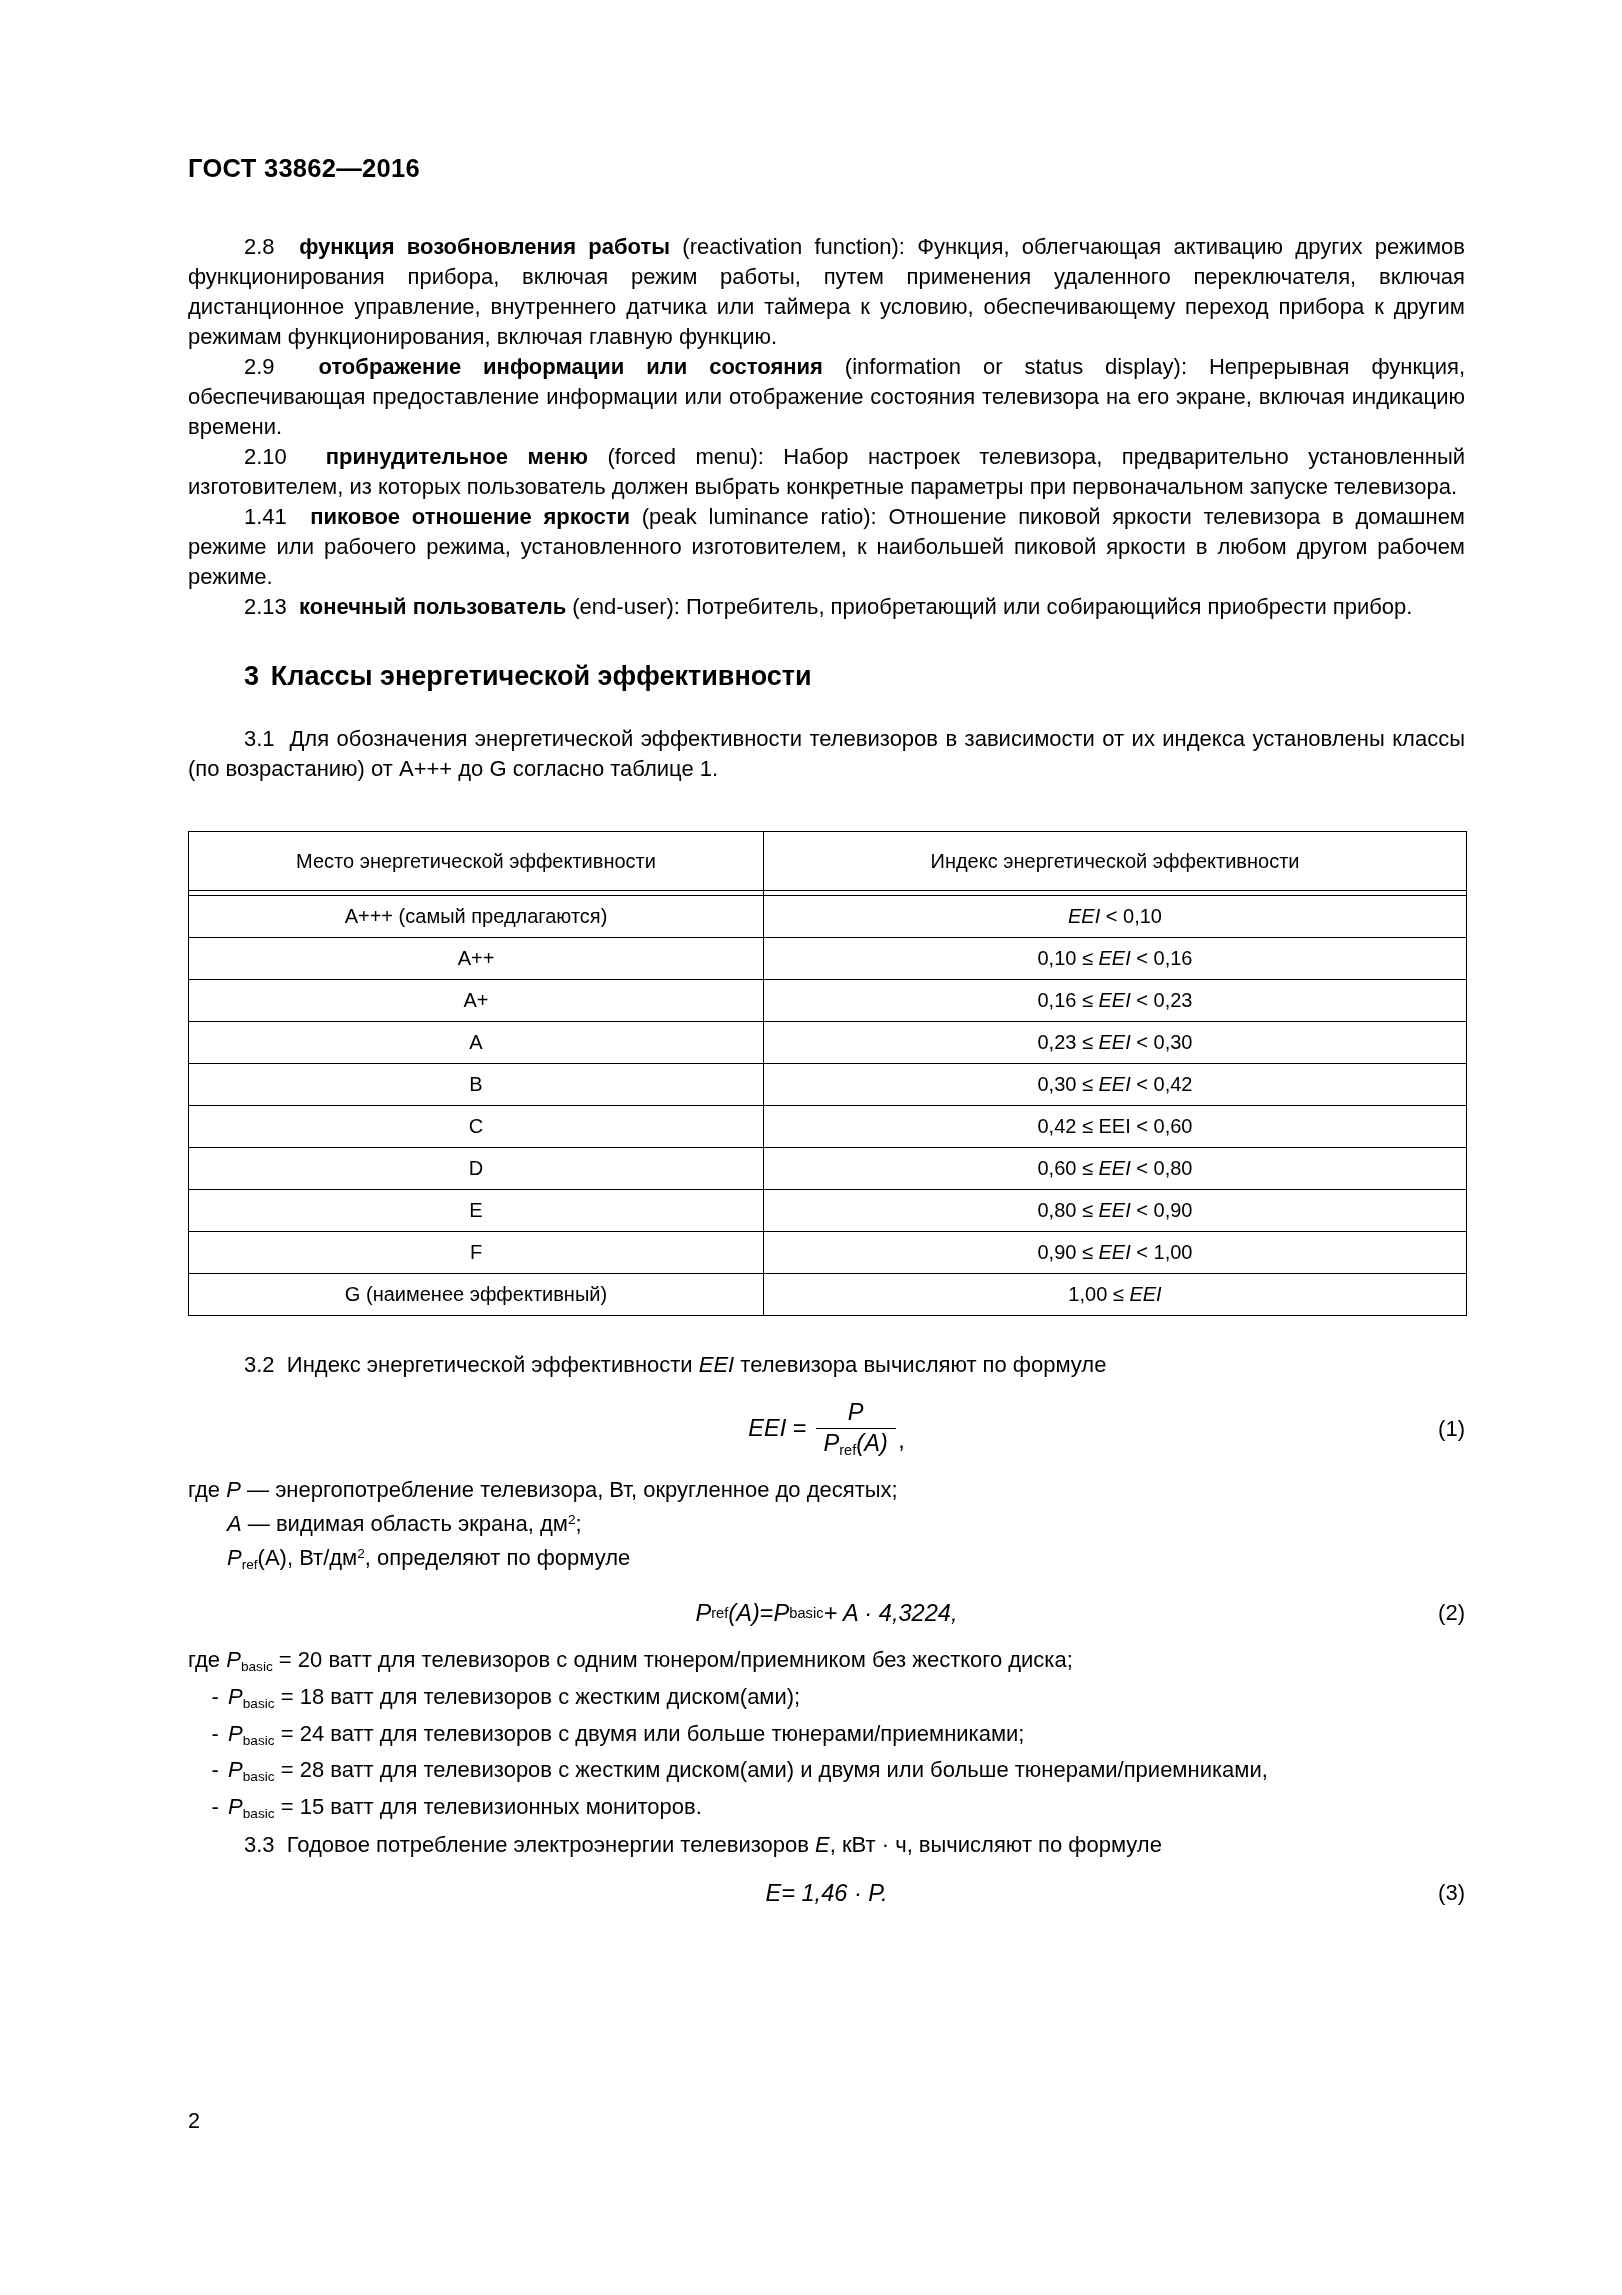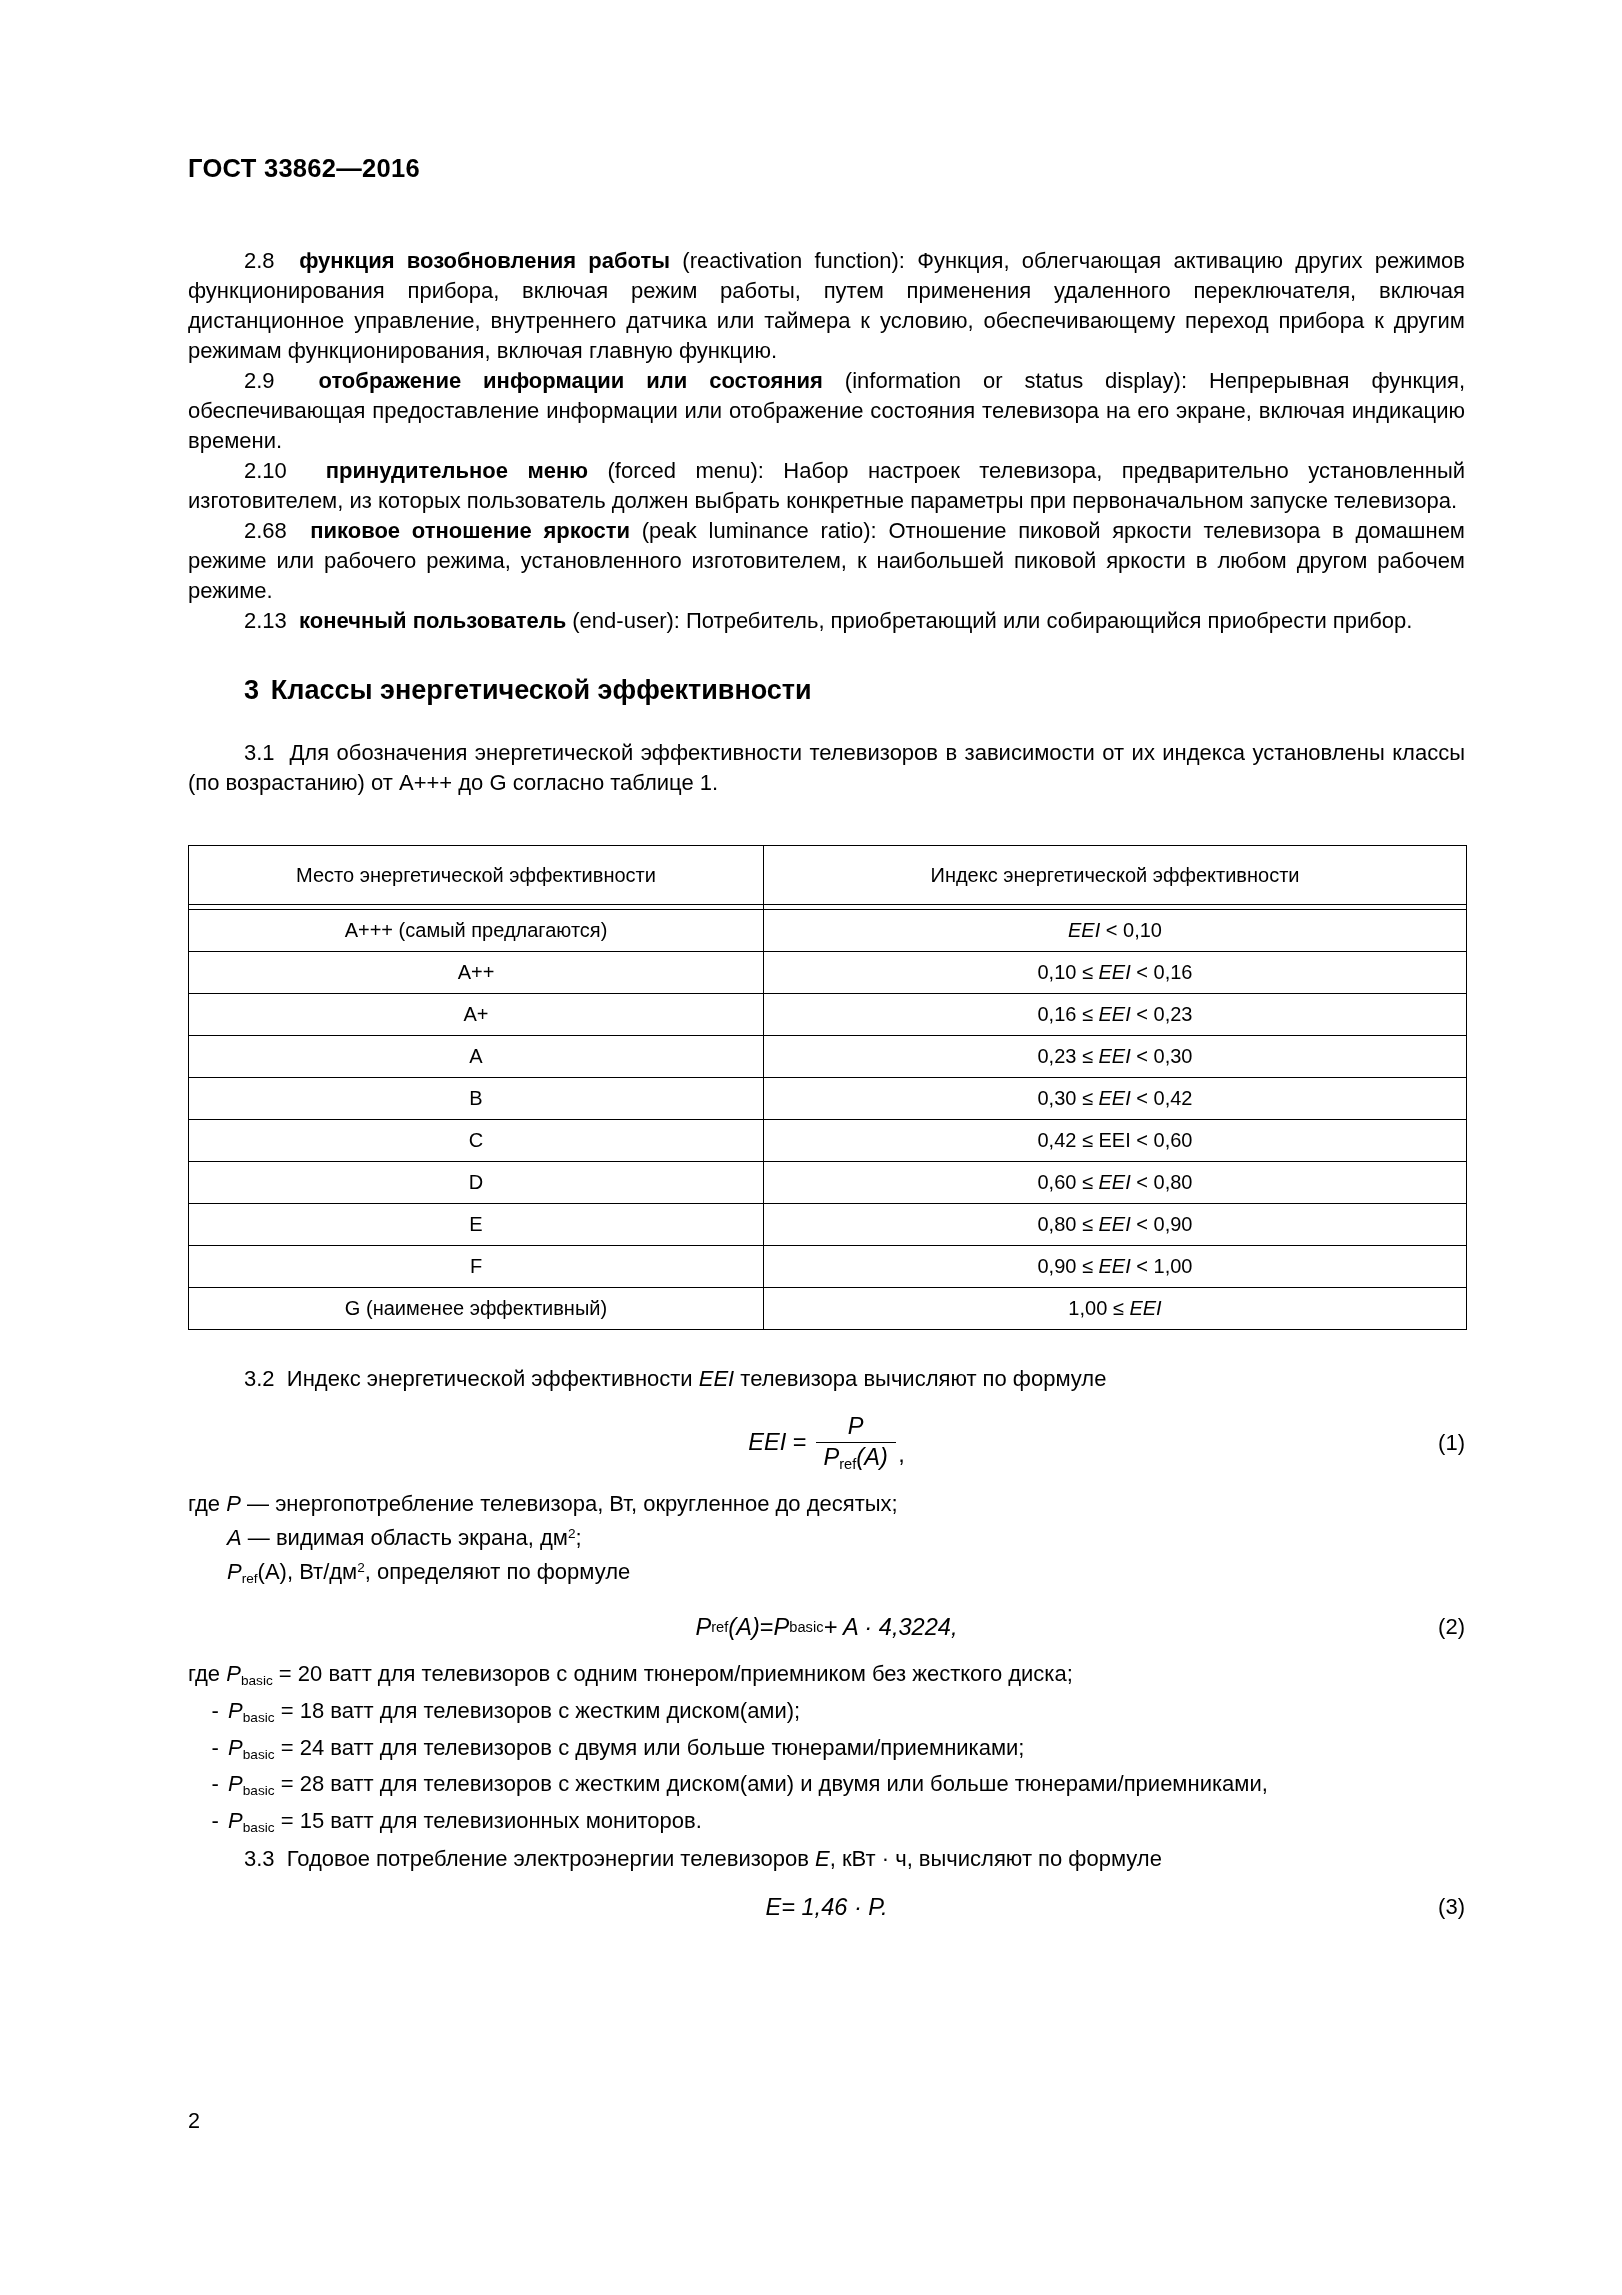--- a/index.html
+++ b/index.html
@@ -28,21 +28,21 @@
     top: 154px;
     font-size: 25.5px;
     font-weight: bold;
     letter-spacing: 0.3px;
   }
 
   
   .body-block {
     position: absolute;
     left: 188px;
-    top: 246px;
+    top: 232px;
     width: 1277px;
   }
   p.t {
     margin: 0;
     font-size: 22px;
     line-height: 30px;
     text-align: justify;
     text-justify: inter-word;
     hyphens: manual;
   }
@@ -176,21 +176,21 @@
   <div class="doc-header">ГОСТ 33862—2016</div>
 
   <div class="body-block">
 
     <p class="t ind"><span class="num">2.8</span>&nbsp;&nbsp;<span class="b">функция возобновления работы</span> <span>(reactivation function):</span><span> Функция, облегчающая активацию других режимов функционирования прибора, включая режим работы, путем применения удаленного переключателя, включая дистанционное управление, внутреннего датчика или таймера к условию, обеспечивающему переход прибора к другим режимам функционирования, включая главную функцию.</span></p>
 
     <p class="t ind"><span class="num">2.9</span>&nbsp;&nbsp;<span class="b">отображение информации или состояния</span> <span>(information or status display):</span><span> Непрерывная функция, обеспечивающая предоставление информации или отображение состояния телевизора на его экране, включая индикацию времени.</span></p>
 
     <p class="t ind"><span class="num">2.10</span>&nbsp;&nbsp;<span class="b">принудительное меню</span> <span>(forced menu):</span><span> Набор настроек телевизора, предварительно установленный изготовителем, из которых пользователь должен выбрать конкретные параметры при первоначальном запуске телевизора.</span></p>
 
-    <p class="t ind"><span class="num">2.68</span>&nbsp;&nbsp;<span class="b">пиковое отношение яркости</span> <span>(peak luminance ratio):</span><span> Отношение пиковой яркости телевизора в домашнем режиме или рабочего режима, установленного изготовителем, к наибольшей пиковой яркости в любом другом рабочем режиме.</span></p>
+    <p class="t ind"><span class="num">1.41</span>&nbsp;&nbsp;<span class="b">пиковое отношение яркости</span> <span>(peak luminance ratio):</span><span> Отношение пиковой яркости телевизора в домашнем режиме или рабочего режима, установленного изготовителем, к наибольшей пиковой яркости в любом другом рабочем режиме.</span></p>
 
 
     <p class="t ind"><span class="num">2.13</span>&nbsp;&nbsp;<span class="b">конечный пользователь</span> <span>(end-user):</span><span> Потребитель, приобретающий или собирающийся приобрести прибор.</span></p>
 
     <div style="height:38px"></div>
     <p class="sec-head" style="padding-left:56px"><span class="sn">3</span><span>Классы энергетической эффективности</span></p>
 
     <div style="height:31px"></div>
     <p class="t ind"><span>3.1</span>&nbsp;&nbsp;<span>Для обозначения энергетической эффективности телевизоров в зависимости от их индекса установлены классы (по возрастанию) от А+++ до G согласно таблице 1.</span></p>
 

